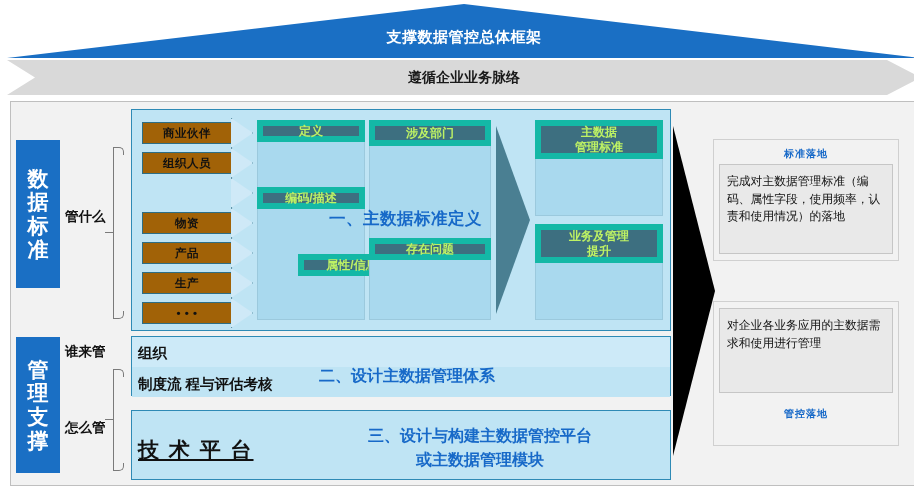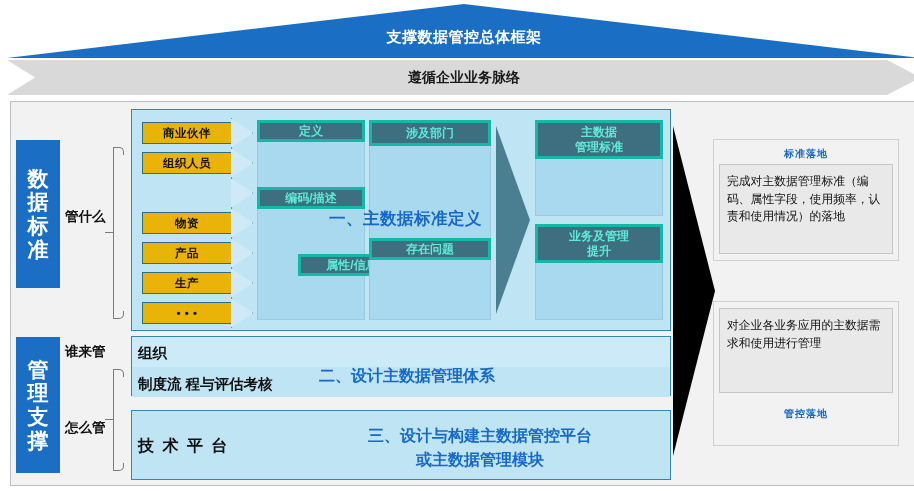--- a/index.html
+++ b/index.html
@@ -90,42 +90,42 @@
 
   
   .panel-top{
     position:absolute;left:124px;top:109px;width:540px;height:222px;
     background:#bfe4f4;border:1px solid #2e8ab5;box-sizing:border-box;
   }
 
   
   .arrow-item{
     position:absolute;left:135px;width:90px;height:22px;
-    background:#eab308;border:1px solid #2d6e85;box-sizing:border-box;
+    background:#a16207;border:1px solid #2d6e85;box-sizing:border-box;
     color:#111;font-size:11.5px;font-weight:bold;
     display:flex;align-items:center;justify-content:center;
     letter-spacing:.5px;
   }
   .arrow-head{
     position:absolute;left:224px;width:22px;height:30px;
     background:#cfe9f7;
     border-top:1px solid #2d6e85;border-right:1px solid #2d6e85;
     border-bottom:1px solid #2d6e85;
     box-sizing:border-box;
     -webkit-clip-path:polygon(0% 0%, 100% 50%, 0% 100%);
     clip-path:polygon(0% 0%, 100% 50%, 0% 100%);
   }
 
   
   .dark-bar{
-    position:absolute;background:#3d6f80;color:#5eead4;
+    position:absolute;background:#3d6f80;color:#bef264;
     font-size:12px;font-weight:bold;
     display:flex;align-items:center;justify-content:center;
     text-align:center;line-height:1.25;
-    border:3px solid #14b8a6;box-sizing:border-box;
+    border:6px solid #14b8a6;box-sizing:border-box;
   }
   .light-box{
     position:absolute;background:#a9d9ee;border:1px solid #9bc9dd;
     box-sizing:border-box;
   }
 
   
   #c2-box{left:250px;top:120px;width:108px;height:200px;}
   #c2-h1{left:250px;top:120px;width:108px;height:22px;}
   #c2-h2{left:250px;top:187px;width:108px;height:22px;}
@@ -169,21 +169,21 @@
     background:#cdeaf8;box-sizing:border-box;
   }
   #row-zz{top:337px;}
   #row-zd{top:367px;background:#bfe4f4;}
   .row-label{
     position:absolute;color:#111;font-size:14.5px;font-weight:bold;
     white-space:nowrap;
   }
   #lab-zz{left:131px;top:344px;}
   #lab-zd{left:131px;top:375px;}
-  #lab-jspt{left:131px;top:436px;font-size:16px;letter-spacing:2px;}
+  #lab-jspt{left:131px;top:436px;font-size:21px;letter-spacing:2px;text-decoration:underline;}
   .head-2{
     position:absolute;left:312px;top:366px;
     color:#1769c8;font-size:16px;font-weight:bold;white-space:nowrap;
   }
   .head-3{
     position:absolute;left:278px;top:424px;width:390px;
     color:#1769c8;font-size:16px;font-weight:bold;
     text-align:center;line-height:1.5;
   }
 

